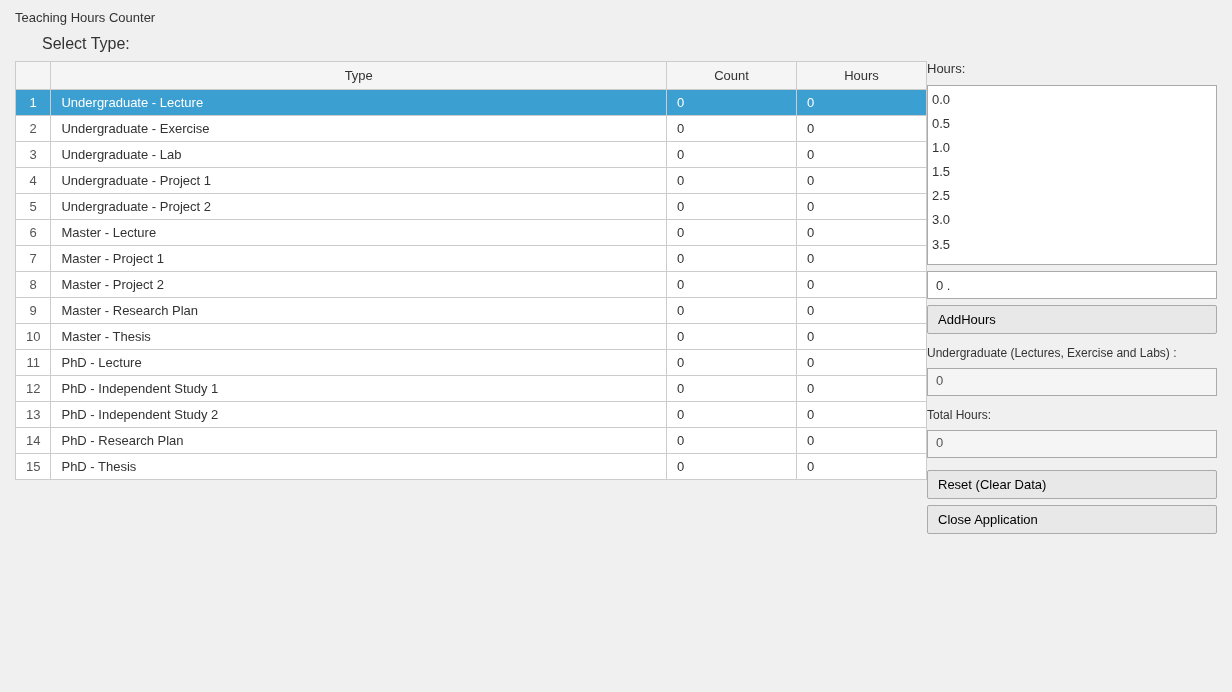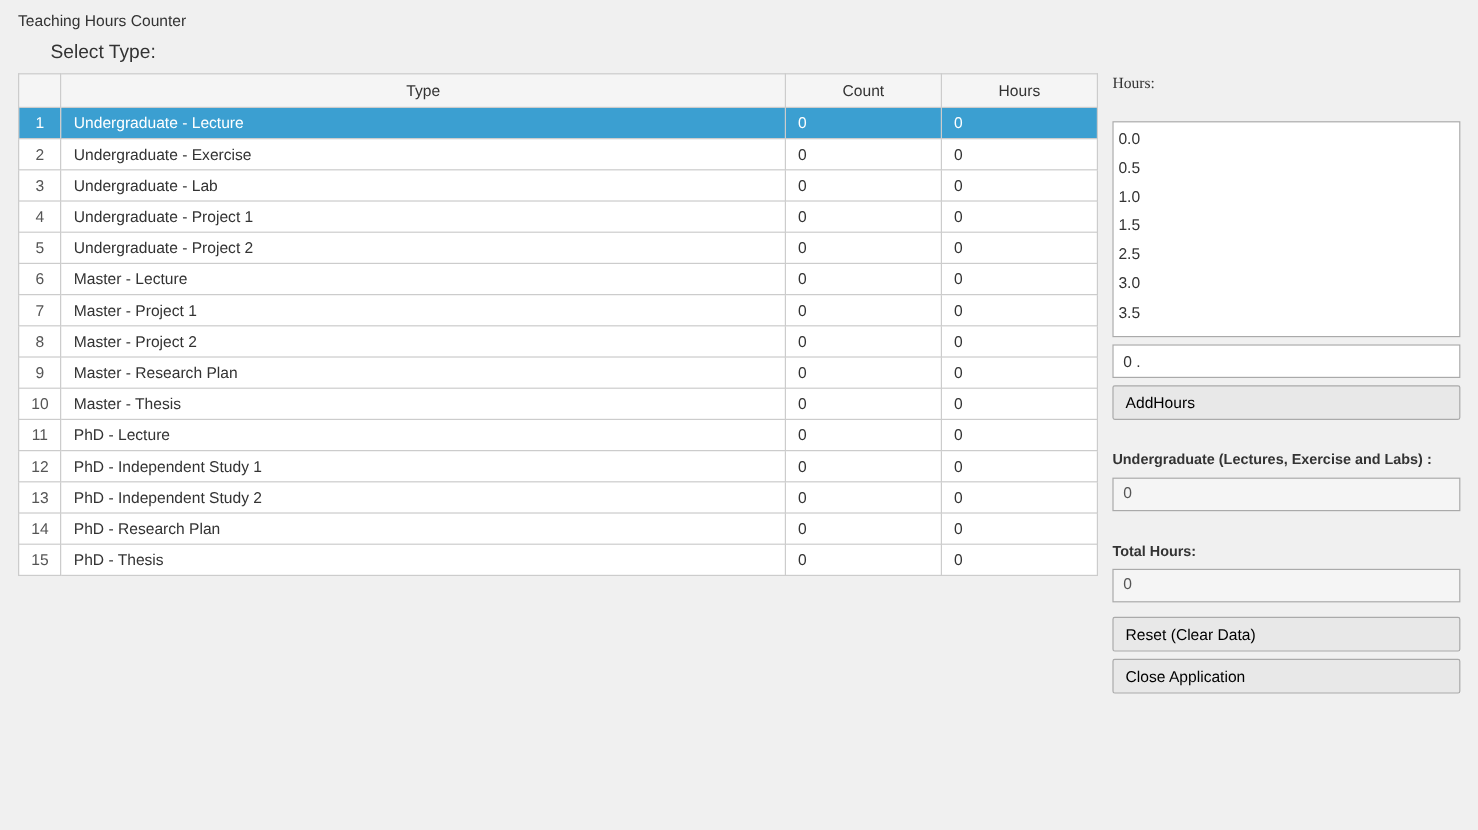--- a/index.html
+++ b/index.html
@@ -15,21 +15,21 @@
       color: #333;
     }
     .select-type-label {
       padding: 4px 15px 8px 15px;
       font-size: 16px;
       margin-left: 27px;
     }
     .main-layout {
       display: flex;
       padding: 0 15px 10px 15px;
-      gap: 12px;
+      gap: 0;
     }
     .table-section {
       flex: 1;
     }
     table {
       width: 100%;
       border-collapse: collapse;
       border: 1px solid #ccc;
     }
     thead tr {
@@ -67,22 +67,21 @@
       width: 130px;
     }
     .right-panel {
       width: 290px;
       display: flex;
       flex-direction: column;
       gap: 6px;
     }
     .hours-label {
       font-size: 13px;
-      margin-bottom: 18px;
-      font-family: Liberation Serif, serif;
+      margin-bottom: 3px;
     }
     .hours-listbox {
       border: 1px solid #aaa;
       background: #fff;
       height: 180px;
       overflow-y: auto;
       padding: 2px 0;
       font-size: 13px;
       line-height: 1.7;
     }
@@ -102,23 +101,22 @@
       background: #e8e8e8;
       border: 1px solid #aaa;
       padding: 6px 10px;
       font-size: 13px;
       cursor: pointer;
       text-align: left;
       border-radius: 2px;
     }
     .section-label {
       font-size: 12px;
-      margin-top: 20px;
+      margin-top: 6px;
       margin-bottom: 2px;
-      font-weight: bold;
     }
     .readonly-field {
       border: 1px solid #aaa;
       background: #f5f5f5;
       padding: 4px 8px;
       font-size: 13px;
       height: 28px;
       color: #555;
     }
     .spacer { flex: 1; }

